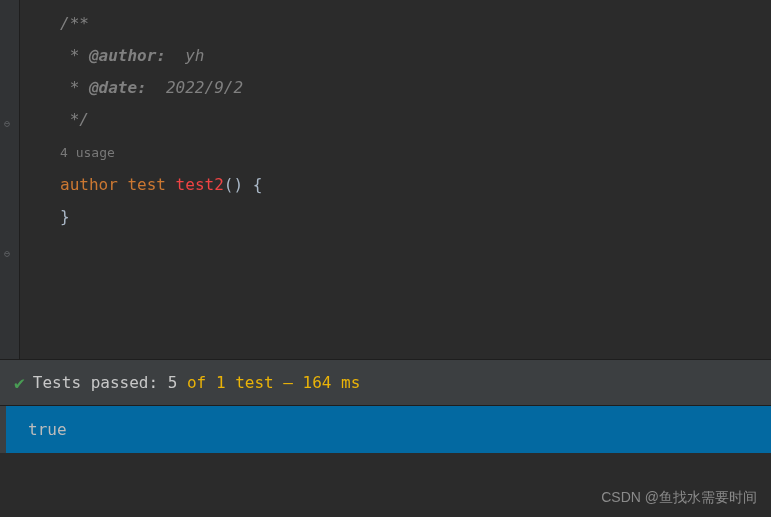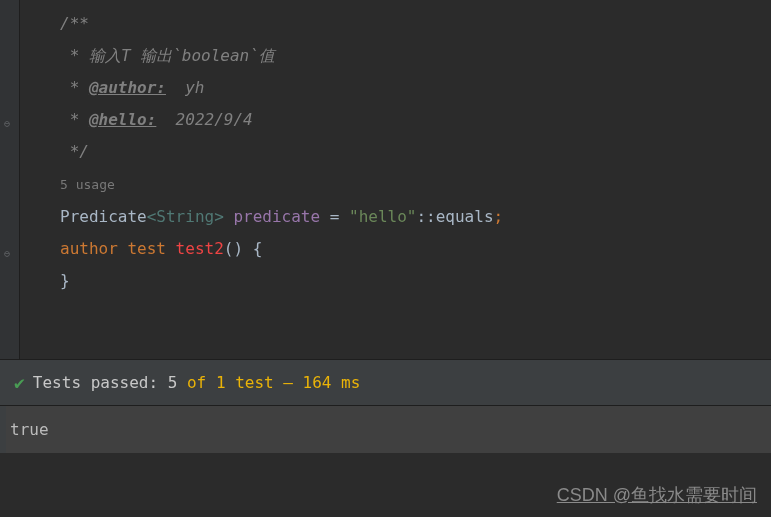--- a/index.html
+++ b/index.html
@@ -43,21 +43,21 @@
       line-height: 32px;
     }
     .code-line {
       white-space: pre;
       font-style: italic;
     }
     .code-line.normal {
       font-style: normal;
     }
     .comment { color: #808080; }
-    .comment-tag { color: #808080; text-decoration: underline; font-weight: bold; }
+    .comment-tag { color: #808080; font-weight: bold; }
     .usage-hint { color: #787878; font-size: 13px; font-style: normal; }
     .type-name { color: #a9b7c6; }
     .generic { color: #507874; }
     .keyword { color: #cc7832; }
     .identifier { color: #9876aa; }
     .method-name { color: #ef4444; }
     .annotation { color: #bbb529; }
     .string { color: #6a8759; }
     .static-field { color: #9876aa; font-style: italic; }
     .param-hint {
@@ -77,51 +77,48 @@
       gap: 8px;
       border-bottom: 1px solid #1e1e1e;
     }
     .check-icon {
       color: #499c54;
       font-size: 18px;
     }
     .status-passed { color: #c8c8c8; }
     .status-detail { color: #eab308; }
     .console-area {
-      background: #404040;
-      padding: 14px 4px;
+      background: #0369a1;
+      padding: 14px 22px;
       color: #bbbbbb;
       border-left: 6px solid #3c3f41;
     }
     .watermark {
       position: absolute;
       bottom: 10px;
       right: 14px;
       color: #8a8a8a;
-      font-size: 18px;
+      font-size: 14px;
       font-family: sans-serif;
-      text-decoration: underline;
     }
   </style>
 </head>
 <body>
 
 <div class="editor-area">
   <div class="gutter">
     <span class="gutter-mark" style="top:118px;">⊖</span>
     <span class="gutter-mark" style="top:248px;">⊖</span>
   </div>
   <div class="code-area">
     <div class="code-line comment"><span>/**</span></div>
-    <div class="code-line comment"><span> * </span><span>输入T 输出`boolean`值</span></div>
     <div class="code-line comment"><span> * </span><span class="comment-tag">@author:</span><span>  yh</span></div>
-    <div class="code-line comment"><span> * </span><span class="comment-tag">@hello:</span><span>  2022/9/4</span></div>
+    <div class="code-line comment"><span> * </span><span class="comment-tag">@date:</span><span>  2022/9/2</span></div>
     <div class="code-line comment"><span> */</span></div>
-    <div class="code-line normal"><span class="usage-hint">5 usage</span></div>
-    <div class="code-line normal"><span class="type-name">Predicate</span><span class="generic">&lt;</span><span class="generic">String</span><span class="generic">&gt; </span><span class="identifier">predicate</span><span> = </span><span class="string">"hello"</span><span>::</span><span>equals</span><span class="keyword">;</span></div>
+    <div class="code-line normal"><span class="usage-hint">4 usage</span></div>
     <div class="code-line normal"><span class="keyword">author </span><span class="keyword">test </span><span class="method-name">test2</span><span class="paren">() </span><span>{</span></div>
     <div class="code-line normal"><span>}</span></div>
   </div>
 </div>
 
 <div class="test-status-bar">
   <span class="check-icon">✔</span>
   <span>
     <span class="status-passed">Tests passed: 5</span><span class="status-detail"> of 1 test – 164 ms</span>
   </span>

